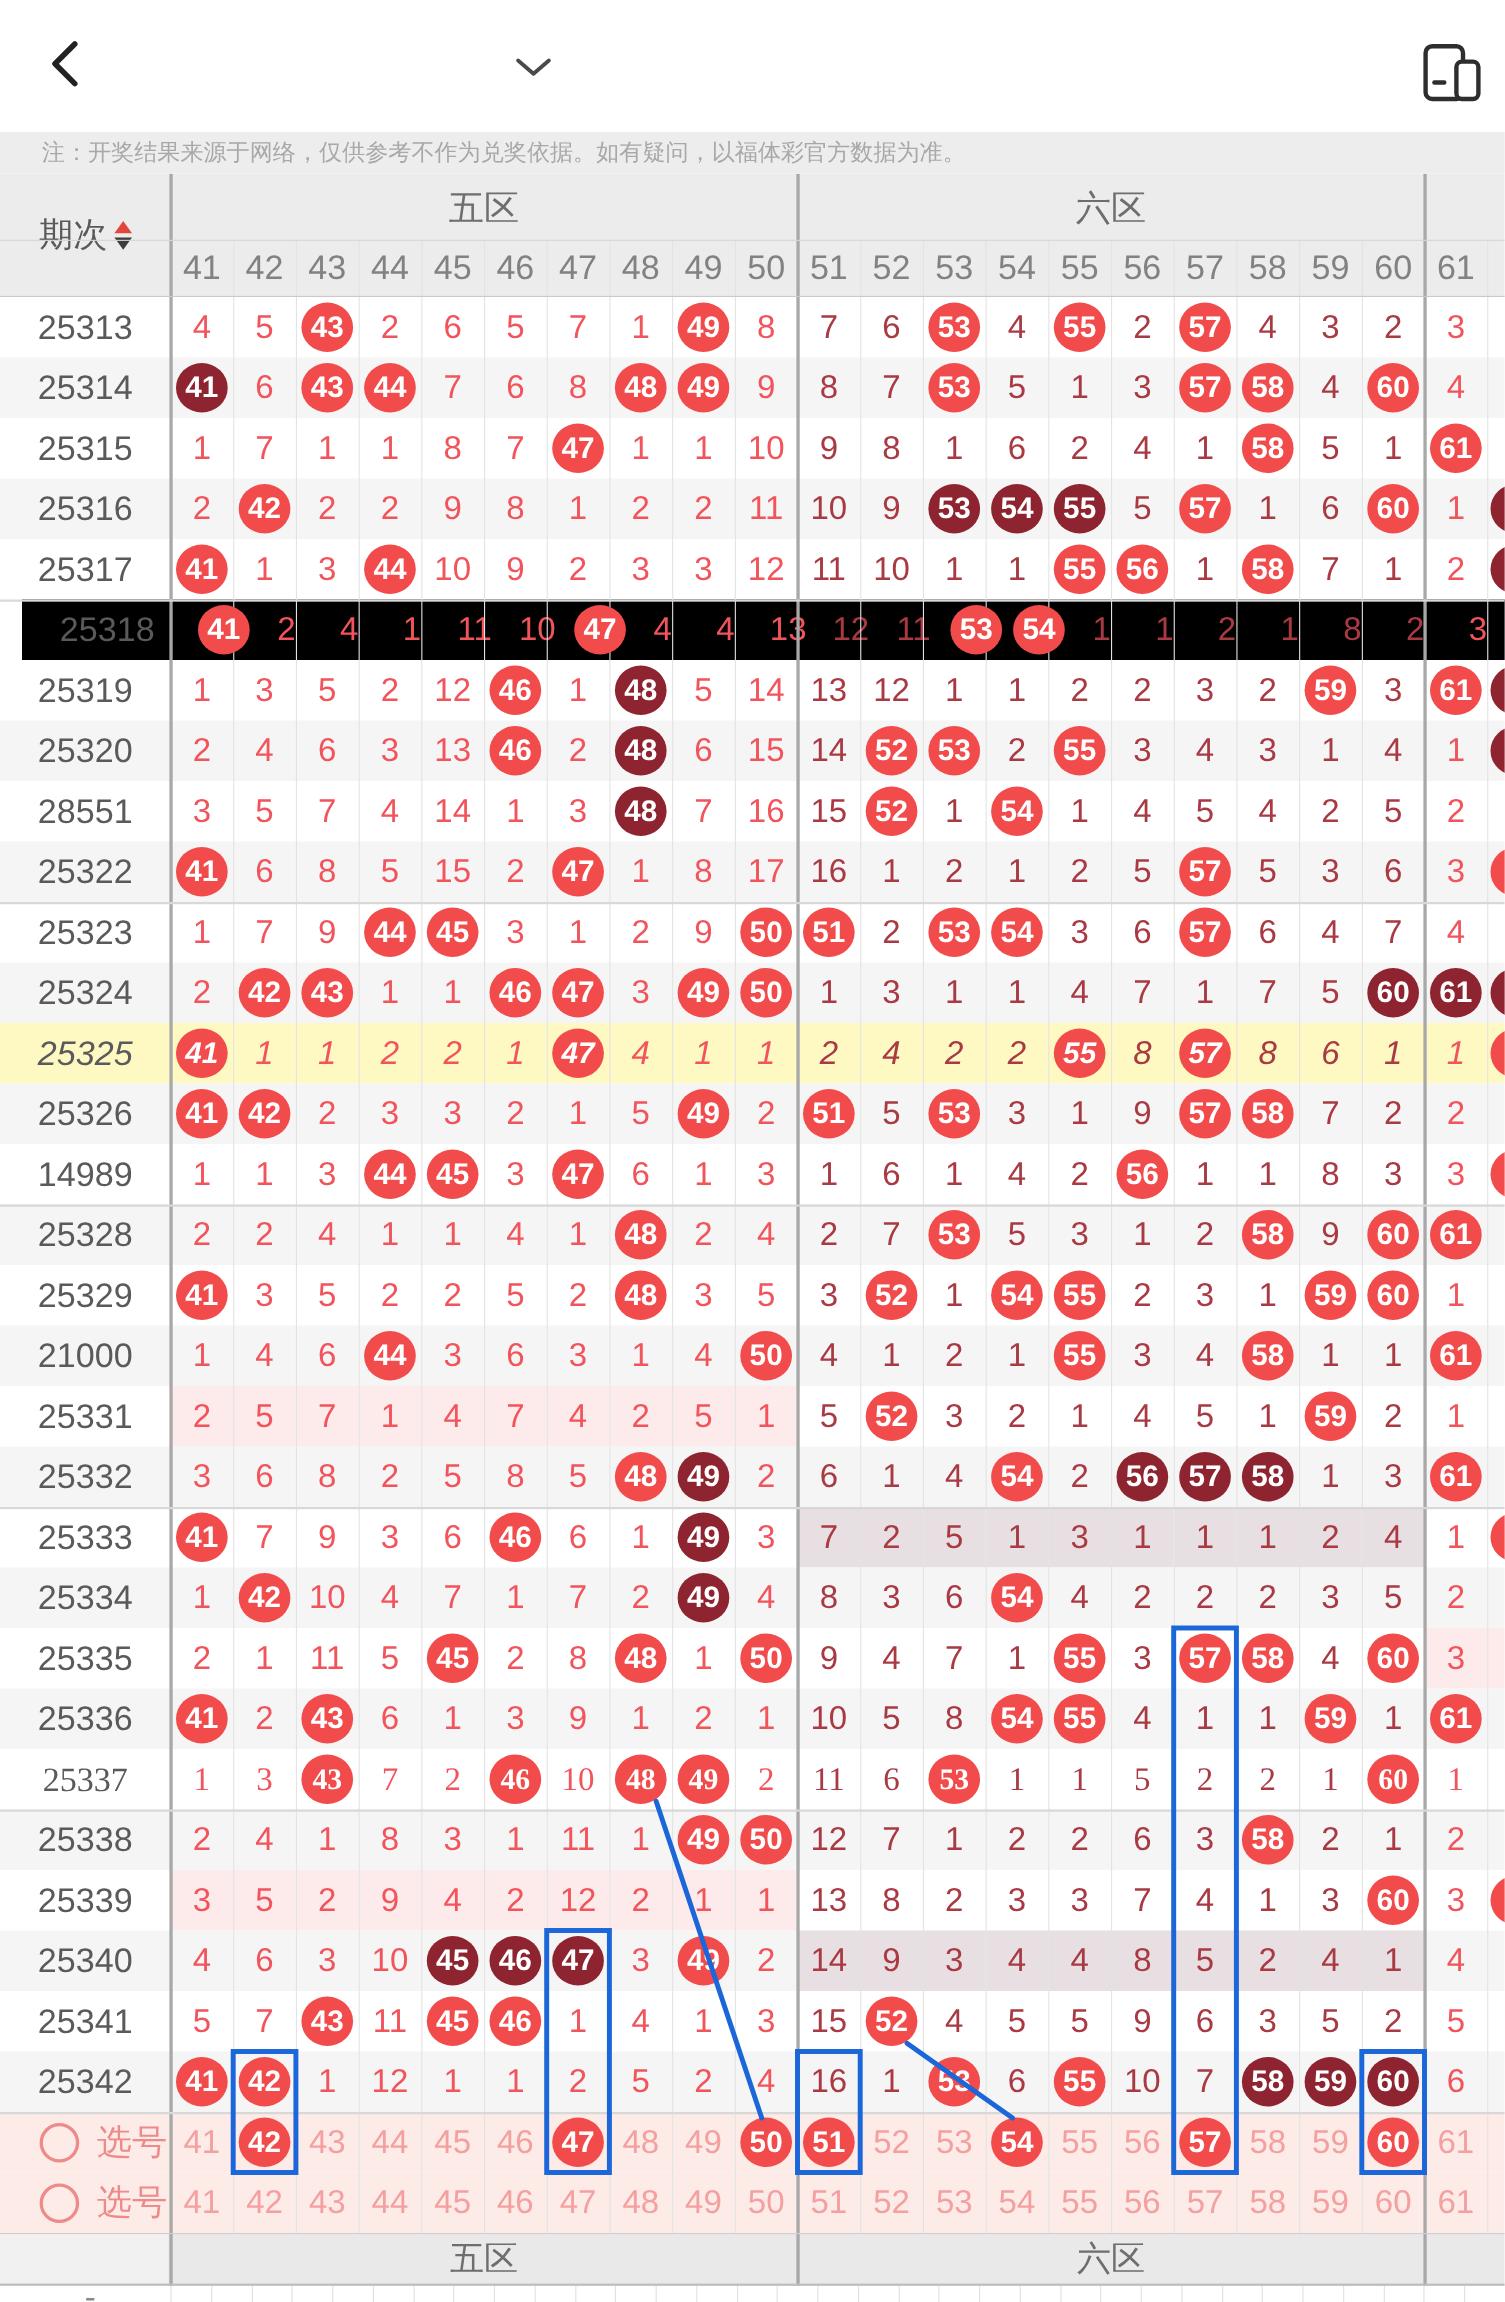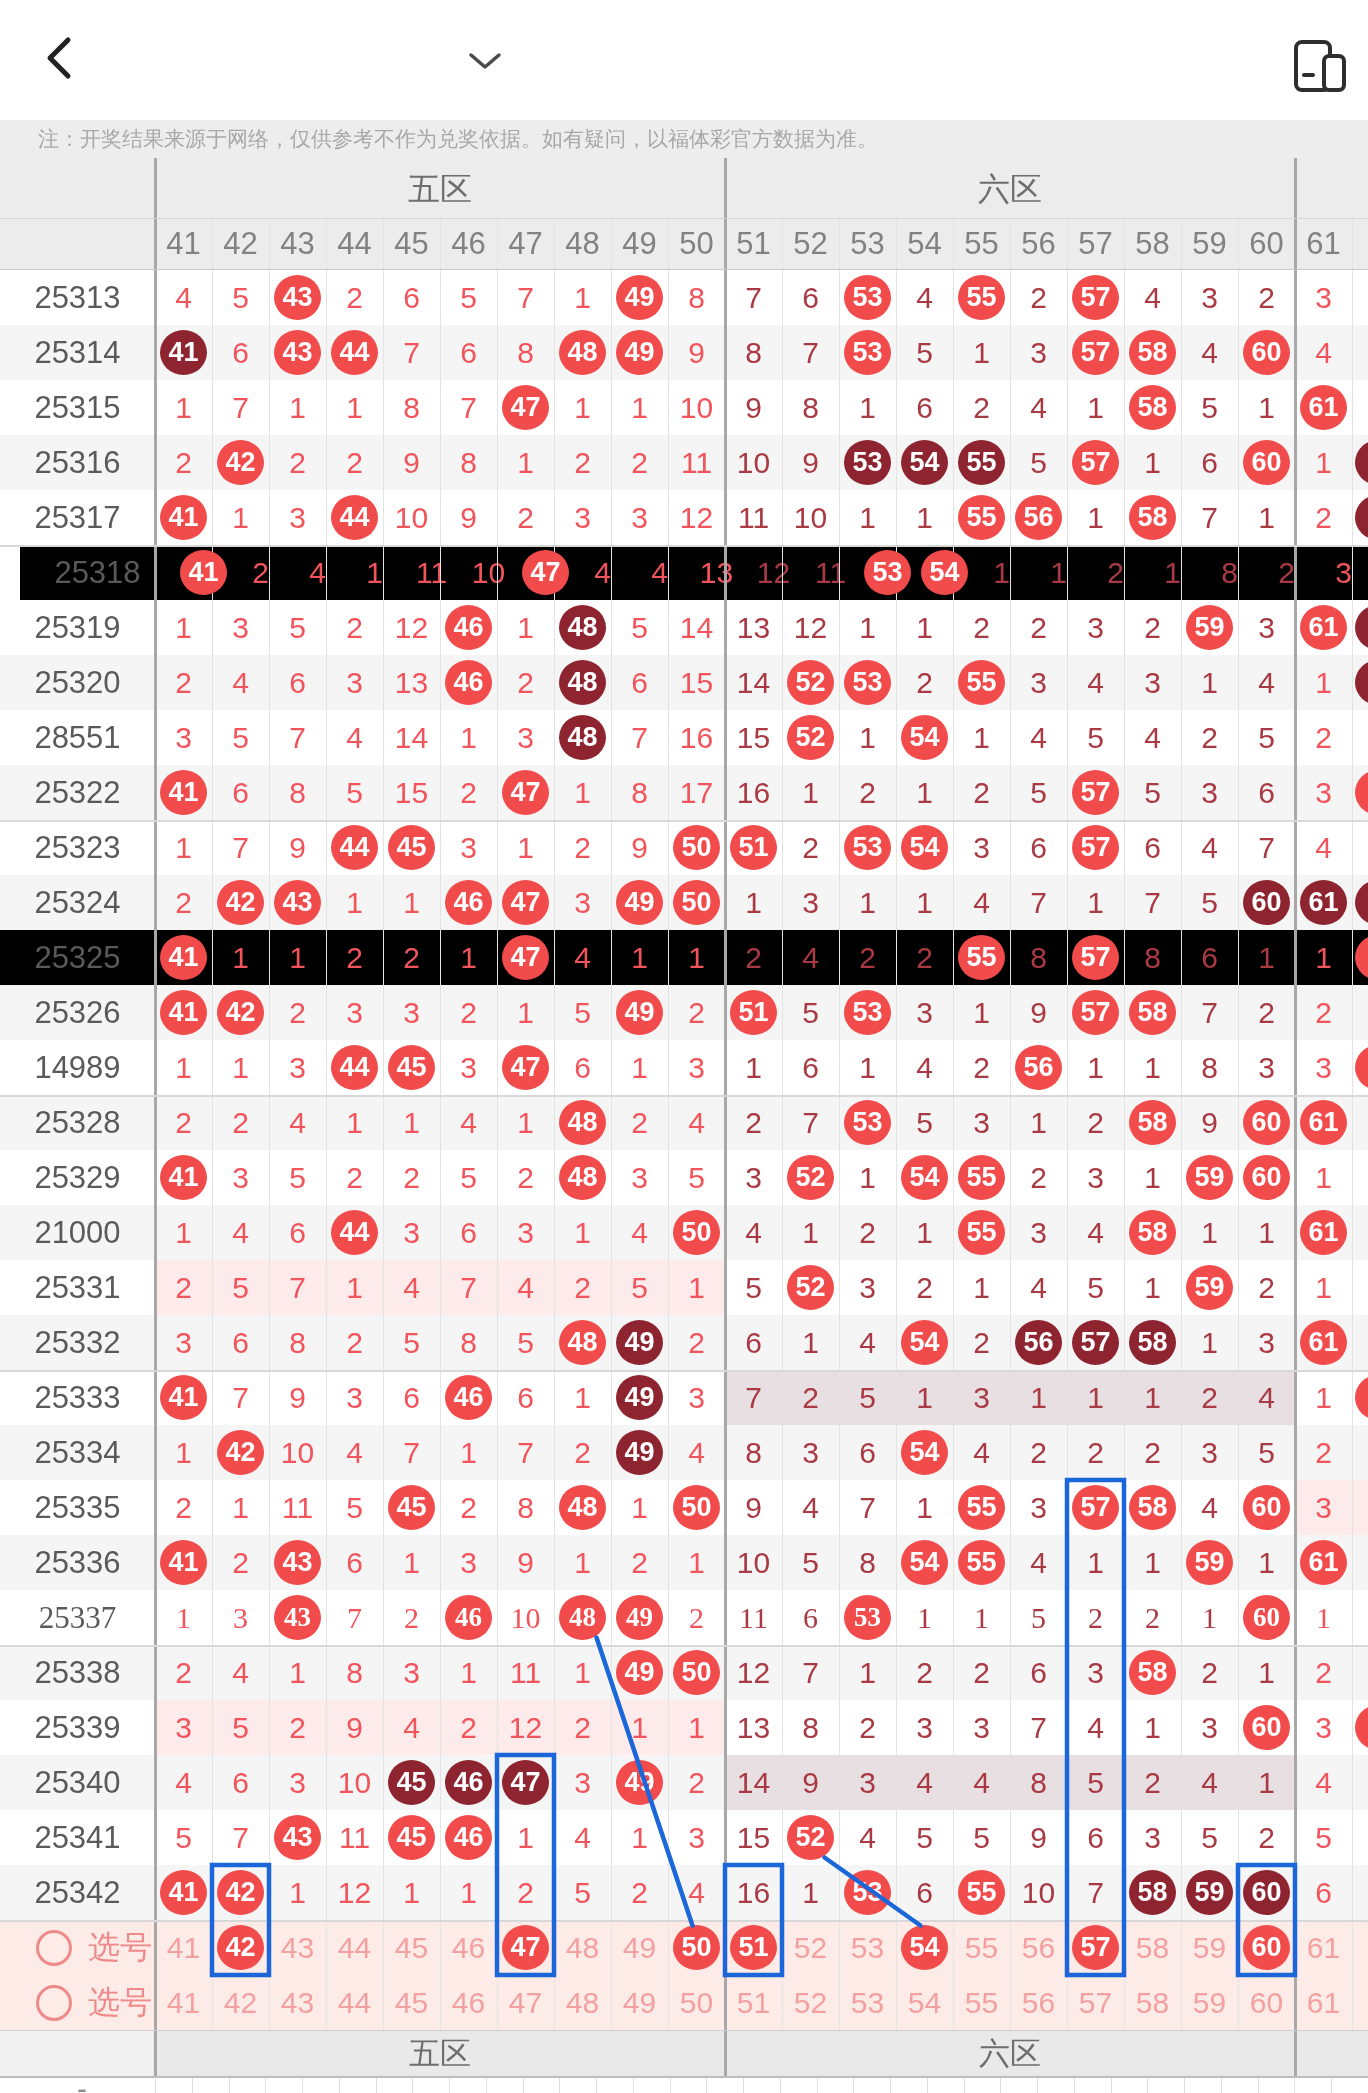--- a/index.html
+++ b/index.html
@@ -66,20 +66,27 @@
     <div class="wi-big"></div>
     <div class="wi-small"></div>
     <div class="wi-dash"></div>
   </div>
 </div>
 
 <div class="notice">注：开奖结果来源于网络，仅供参考不作为兑奖依据。如有疑问，以福体彩官方数据为准。</div>
 
 <div id="trend">
   <div class="thead">
+    <div class="period-h">
+      <span>期次</span>
+      <span class="sorts">
+        <span class="tri-up"></span>
+        <span class="tri-dn"></span>
+      </span>
+    </div>
     <div class="zone-label" style="left:155px;width:570px;">五区</div>
     <div class="zone-label" style="left:725px;width:570px;">六区</div>
     <div id="colnums">
         <div class="colnum" style="left: 155px;">41</div>
         <div class="colnum" style="left: 212px;">42</div>
         <div class="colnum" style="left: 269px;">43</div>
         <div class="colnum" style="left: 326px;">44</div>
         <div class="colnum" style="left: 383px;">45</div>
         <div class="colnum" style="left: 440px;">46</div>
         <div class="colnum" style="left: 497px;">47</div>
@@ -911,21 +918,21 @@
         <div class="ncell" style="left: 1238px;">
           <span class="circ dk">60</span>
         </div>
         <div class="ncell" style="left: 1295px;">
           <span class="circ dk">61</span>
         </div>
         <div class="sliver">
           <span class="circ dk" style="position: absolute; left: 3px; top: 5px;"></span>
         </div>
       </div>
-      <div class="trow" style="top: 772px; background: #000000;">
+      <div class="trow" style="top: 772px; background: #fef9c3; font-style: italic;">
         <div class="pcell">25325</div>
         <div class="ncell" style="left: 155px;">
           <span class="circ hit">41</span>
         </div>
         <div class="ncell" style="left: 212px;">
           <span class="miss z5">1</span>
         </div>
         <div class="ncell" style="left: 269px;">
           <span class="miss z5">1</span>
         </div>

